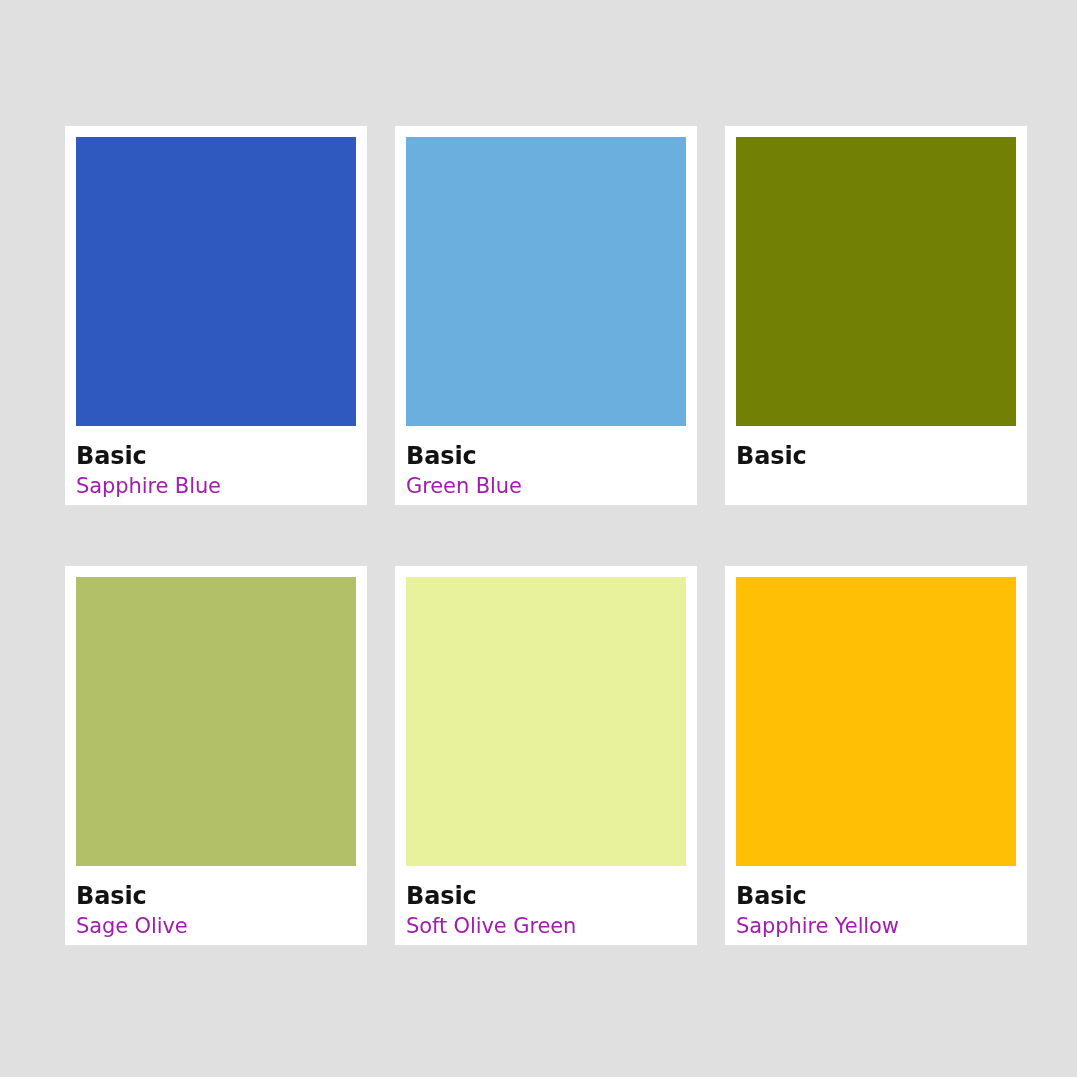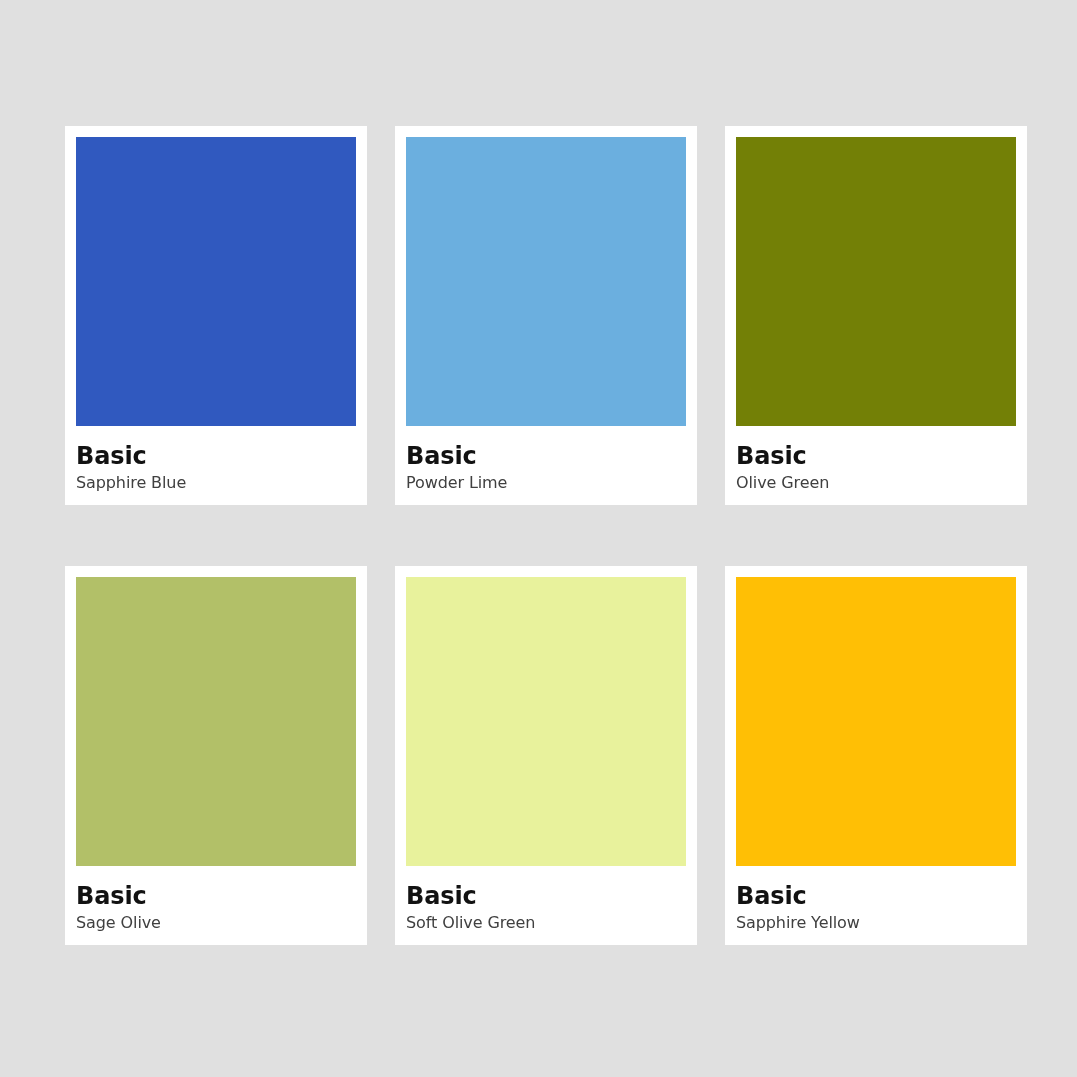--- a/index.html
+++ b/index.html
@@ -57,23 +57,23 @@
   .swatch-family {
     font-size: 24px;
     font-weight: bold;
     color: #121212;
     line-height: 1.15;
     letter-spacing: -0.1px;
     white-space: nowrap;
   }
 
   .swatch-name {
-    font-size: 16px;
+    font-size: 21px;
     font-weight: normal;
-    color: #404040;
+    color: #a21caf;
     line-height: 1.3;
     letter-spacing: -0.1px;
     white-space: nowrap;
     margin-top: 2px;
   }
 </style>
 </head>
 <body style="background-color: rgb(224, 224, 224);">
 
 <div id="palette-board">
@@ -84,29 +84,28 @@
       <div class="swatch-caption">
         <div class="swatch-family">Basic</div>
         <div class="swatch-name">Sapphire Blue</div>
       </div>
     </div>
 
     <div class="swatch-card" style="background-color: rgb(255, 255, 255);">
       <div class="swatch-color" style="background-color: rgb(107, 175, 223);"></div>
       <div class="swatch-caption">
         <div class="swatch-family">Basic</div>
-        <div class="swatch-name">Powder Lime</div>
+        <div class="swatch-name">Green Blue</div>
       </div>
     </div>
 
     <div class="swatch-card" style="background-color: rgb(255, 255, 255);">
       <div class="swatch-color" style="background-color: rgb(115, 128, 6);"></div>
       <div class="swatch-caption">
         <div class="swatch-family">Basic</div>
-        <div class="swatch-name">Olive Green</div>
       </div>
     </div>
 
     <div class="swatch-card" style="background-color: rgb(255, 255, 255);">
       <div class="swatch-color" style="background-color: rgb(178, 192, 104);"></div>
       <div class="swatch-caption">
         <div class="swatch-family">Basic</div>
         <div class="swatch-name">Sage Olive</div>
       </div>
     </div>

